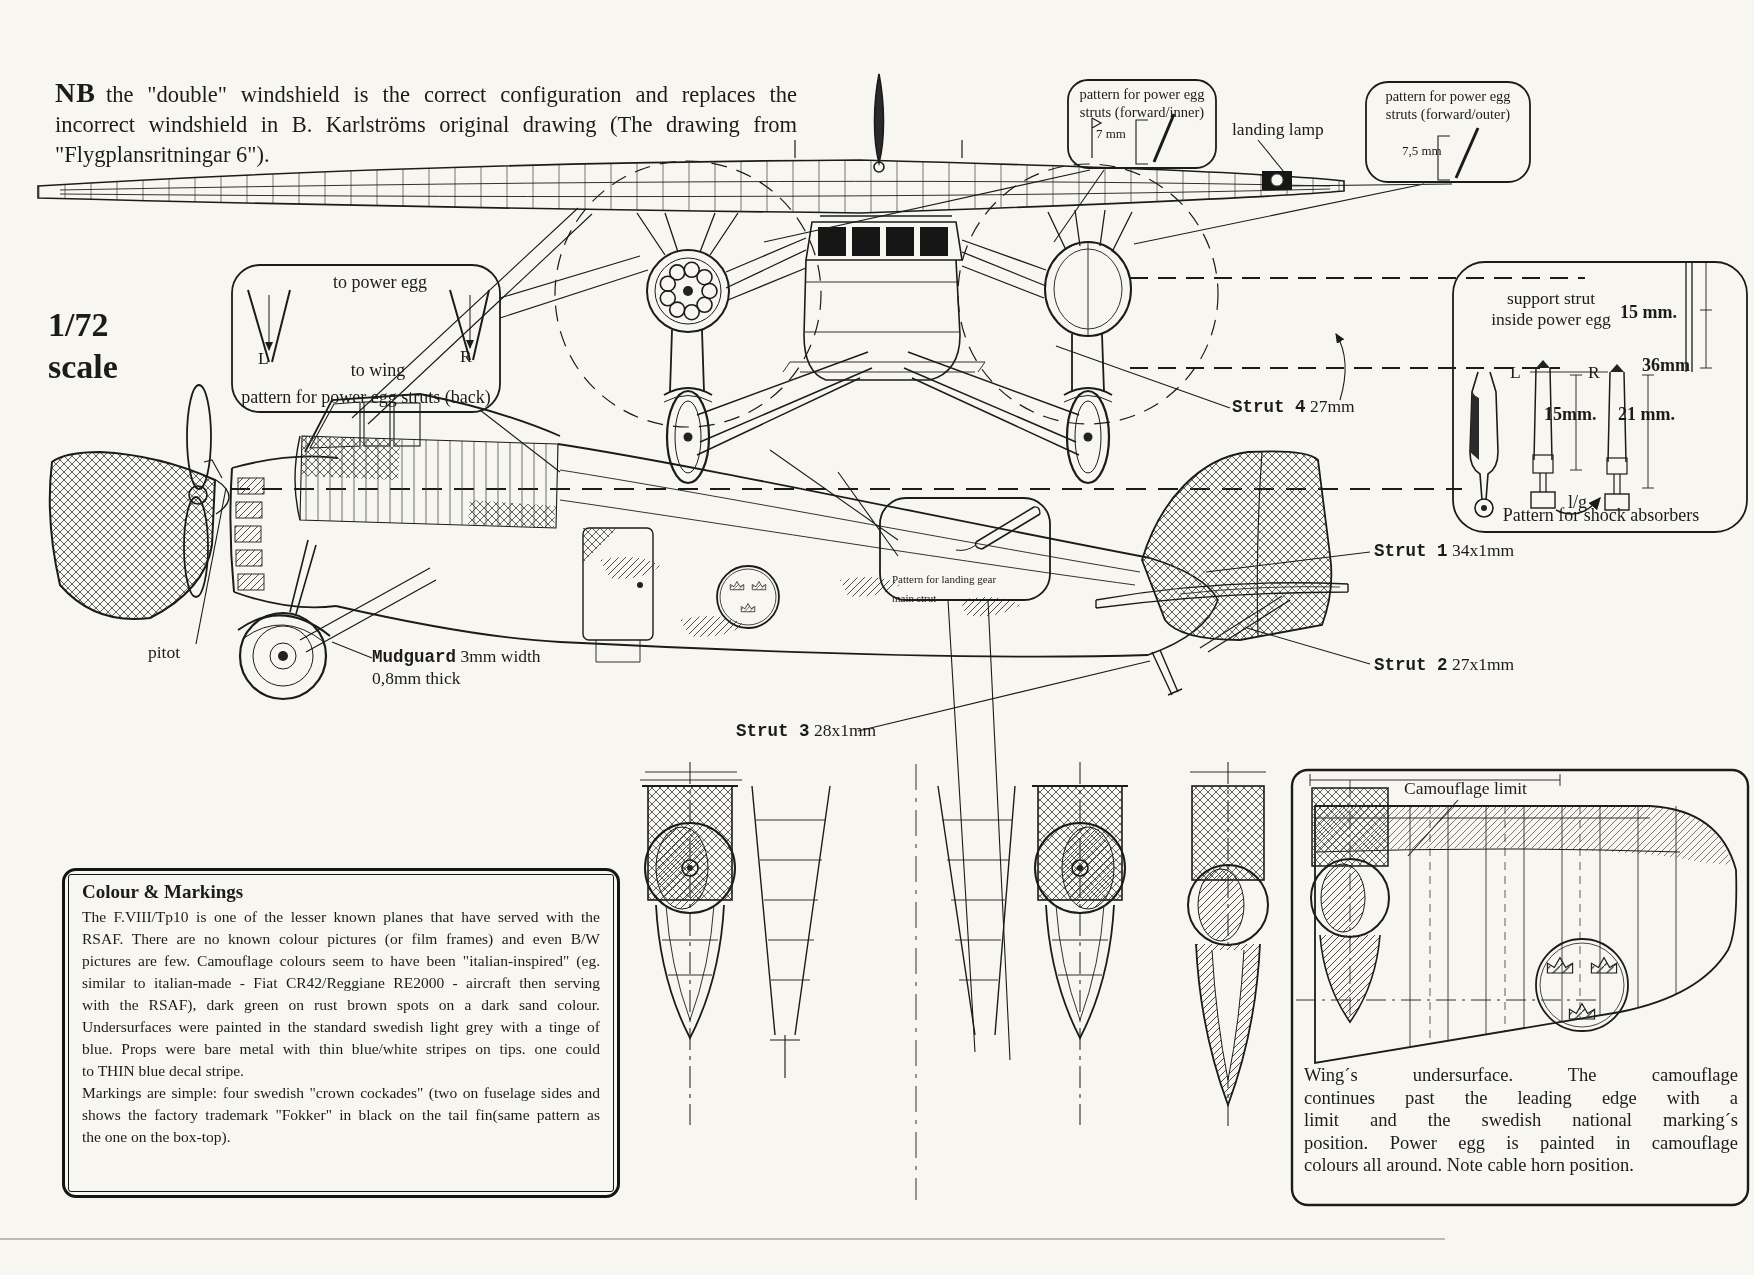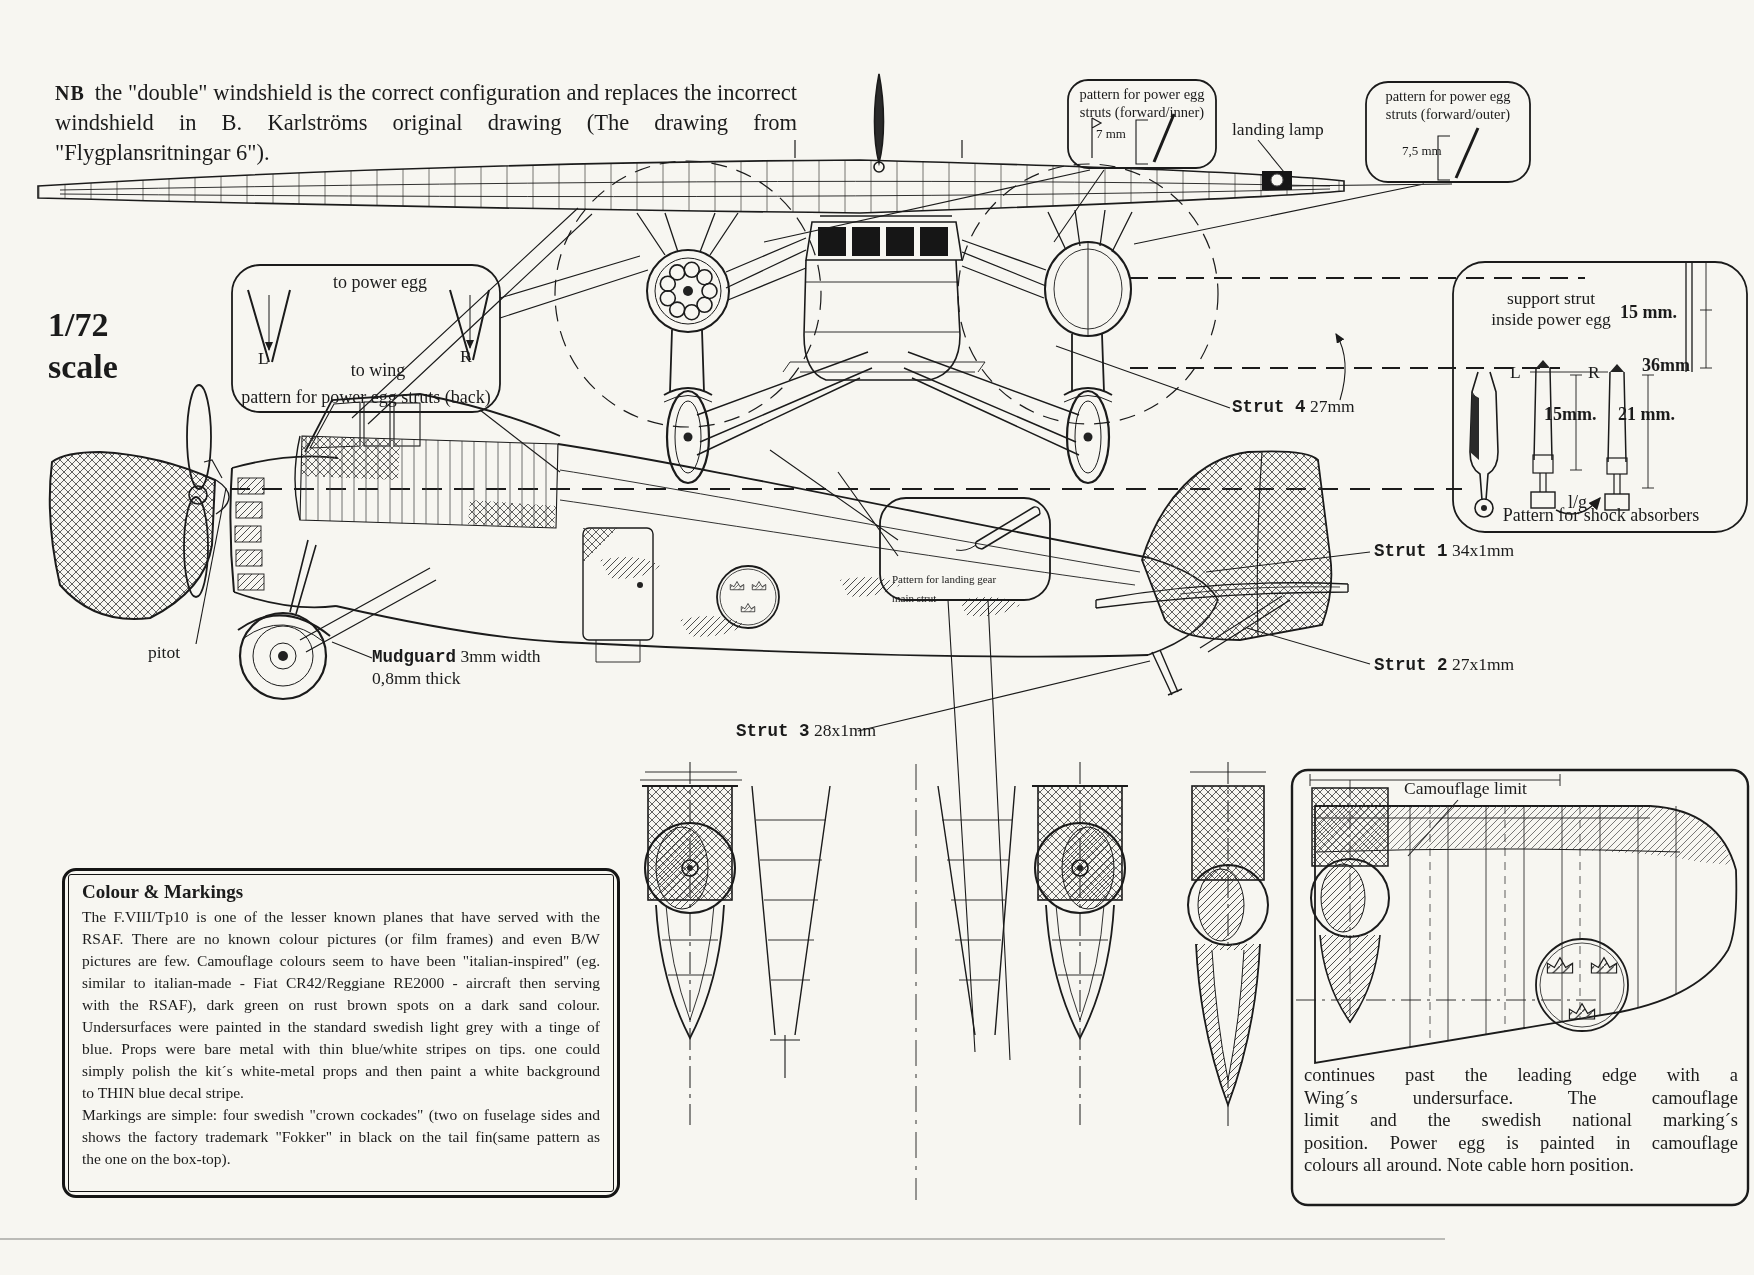--- a/index.html
+++ b/index.html
@@ -1,21 +1,21 @@
 <!DOCTYPE html>
 <html><head>
 <meta charset="utf-8">
 <style>
   html,body{margin:0;padding:0;width:1754px;height:1275px;overflow:hidden;background:#f7f6f1;}
   body{position:relative;font-family:"Liberation Serif","DejaVu Serif",serif;color:#1b1b1b;}
   #art{position:absolute;left:0;top:0;z-index:1;}
   .txt{position:absolute;z-index:2;white-space:nowrap;}
   .ctr{text-align:center;}
   .nb{white-space:normal;text-align:justify;font-size:22.5px;line-height:30px;}
-  .nbb{font-size:20px;font-weight:bold;letter-spacing:1px;margin-right:10px;}
+  .nbb{font-size:28px;font-weight:bold;letter-spacing:1px;margin-right:10px;}
   .scale{font-size:34px;font-weight:bold;}
   .sm{font-size:18px;}
   .xs{font-size:14.5px;}
   .dim{font-size:13px;}
   .lbl{font-size:17.5px;}
   .dimb{font-size:18px;font-weight:bold;}
   .gear{font-size:11px;margin-top:32px;}
   .b{font-weight:bold;font-family:Liberation Mono, monospace;}
   
   .cbox{position:absolute;left:62px;top:868px;width:558px;height:330px;z-index:2;
@@ -380,30 +380,29 @@
 <div class="cbox">
   <div class="inner">
     <div class="chead">Colour &amp; Markings</div>
     <div class="cl">The F.VIII/Tp10 is one of the lesser known planes that have served with the</div>
     <div class="cl">RSAF. There are no known colour pictures (or film frames) and even B/W</div>
     <div class="cl">pictures are few. Camouflage colours seem to have been "italian-inspired" (eg.</div>
     <div class="cl">similar to italian-made - Fiat CR42/Reggiane RE2000 - aircraft then serving</div>
     <div class="cl">with the RSAF), dark green on rust brown spots on a dark sand colour.</div>
     <div class="cl">Undersurfaces were painted in the standard swedish light grey with a tinge of</div>
     <div class="cl">blue. Props were bare metal with thin blue/white stripes on tips. one could</div>
-    <div class="cl">simply polish the kit´s white-metal props and then paint a white background</div>
     <div class="cl last">to THIN blue decal stripe.</div>
     <div class="cl">Markings are simple: four swedish "crown cockades" (two on fuselage sides and</div>
     <div class="cl">shows the factory trademark "Fokker" in black on the tail fin(same pattern as</div>
     <div class="cl last">the one on the box-top).</div>
   </div>
 </div>
 
 <div class="txt lbl" style="left:1404px;top:778px;">Camouflage limit</div>
 <div class="camo-p">
+  <div class="cam">Wing´s undersurface. The camouflage</div>
   <div class="cam">continues past the leading edge with a</div>
-  <div class="cam">Wing´s undersurface. The camouflage</div>
   <div class="cam">limit and the swedish national marking´s</div>
   <div class="cam">position. Power egg is painted in camouflage</div>
   <div class="cam last">colours all around. Note cable horn position.</div>
 </div>
 
 <div class="scanline"></div>
 
 </body></html>

